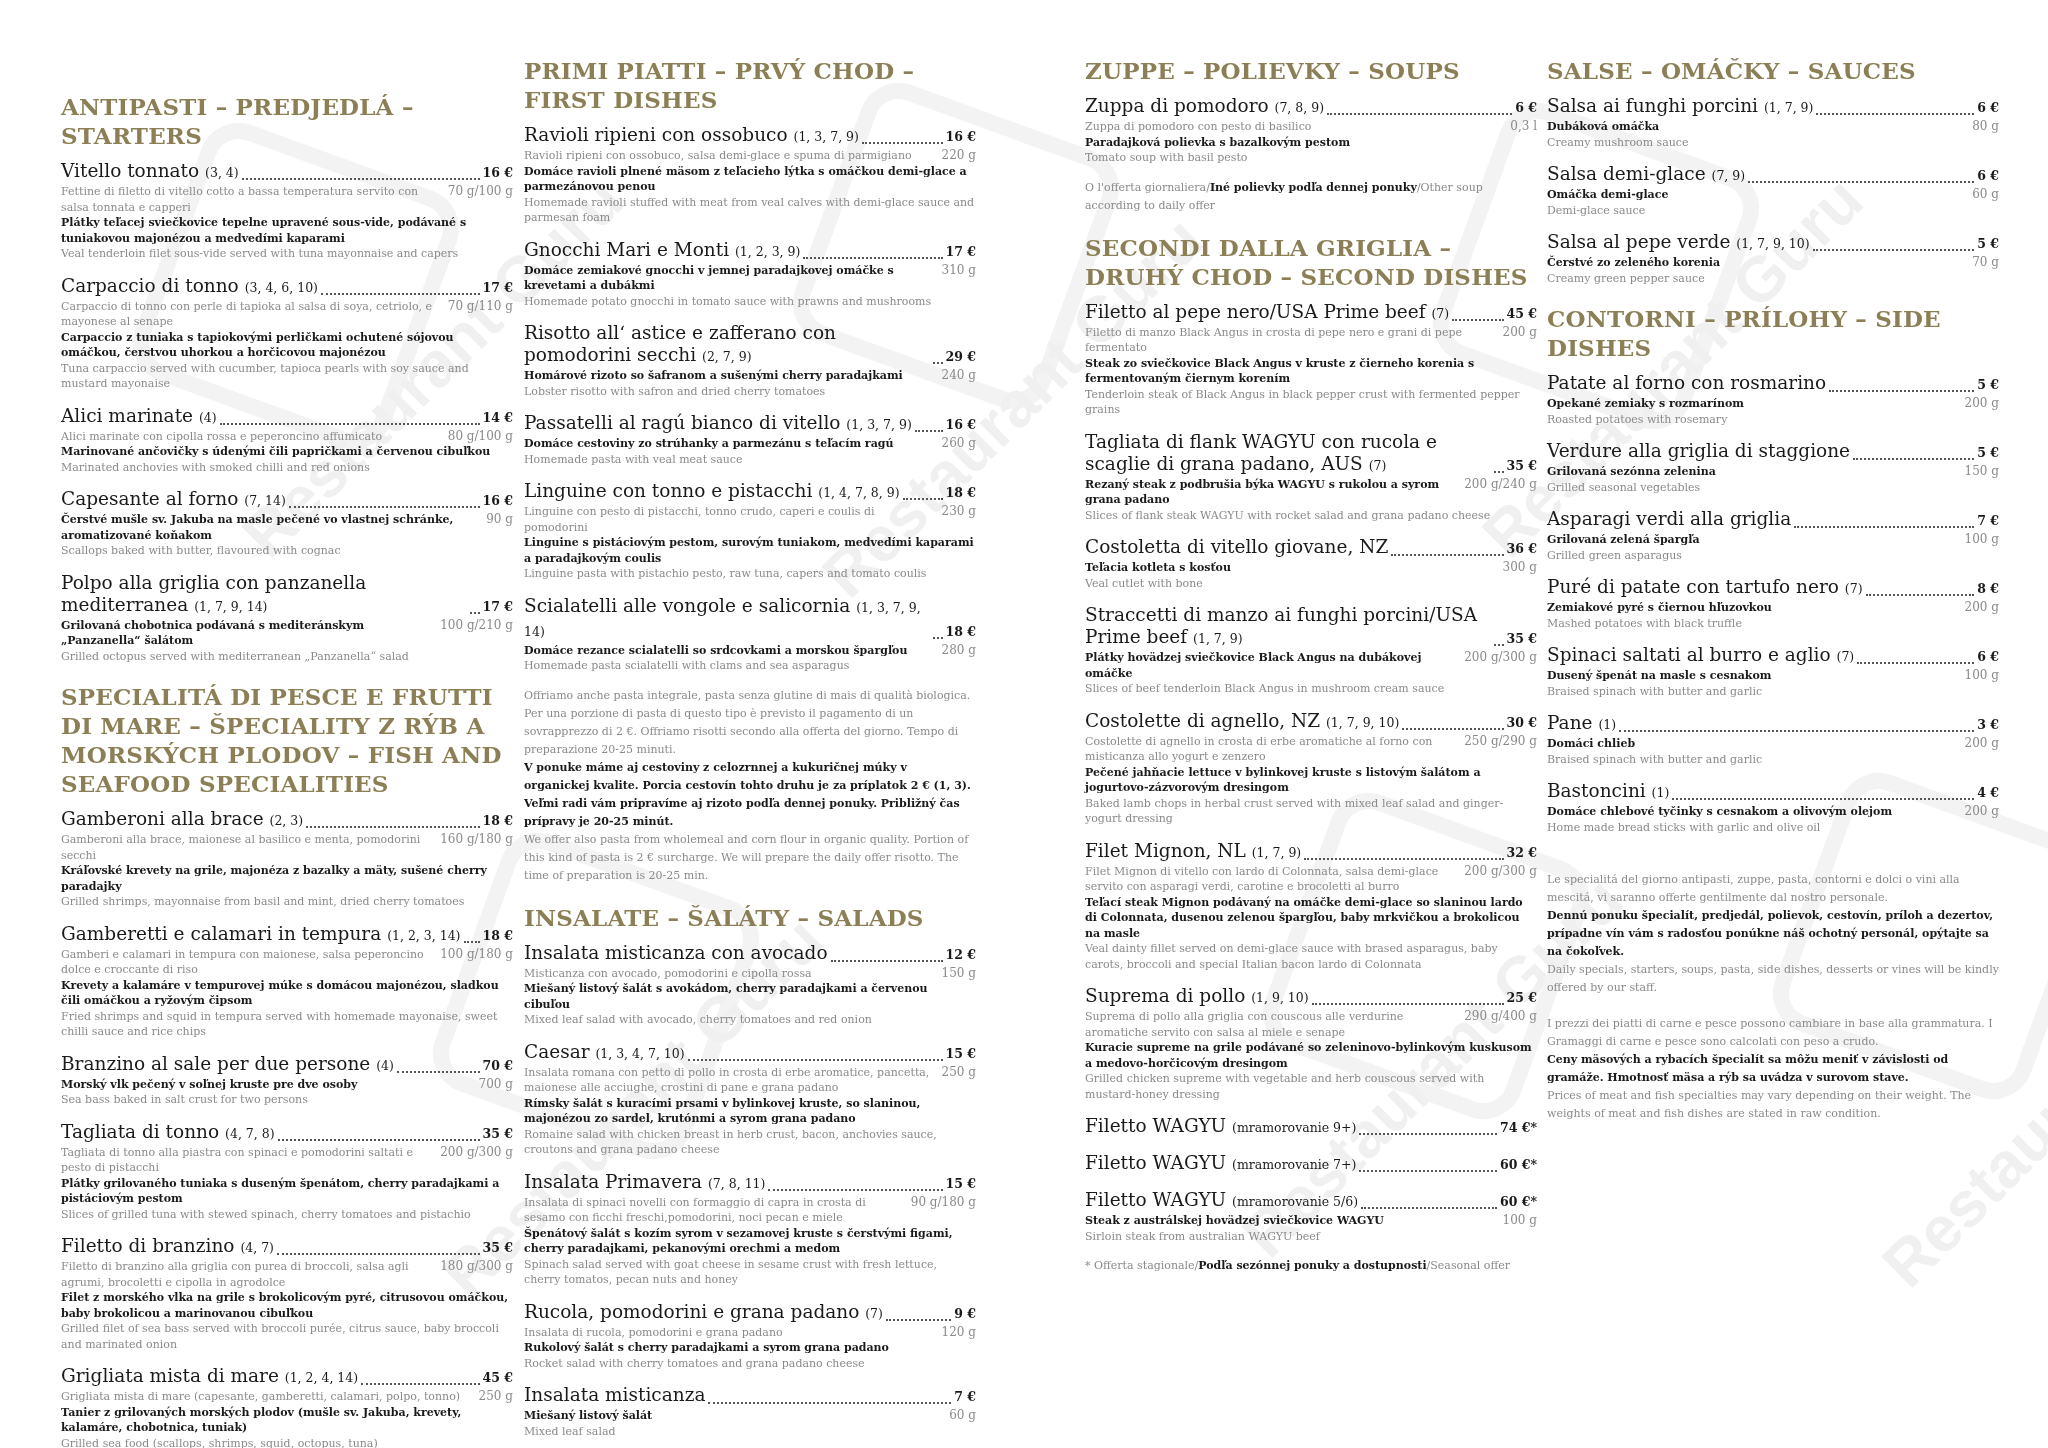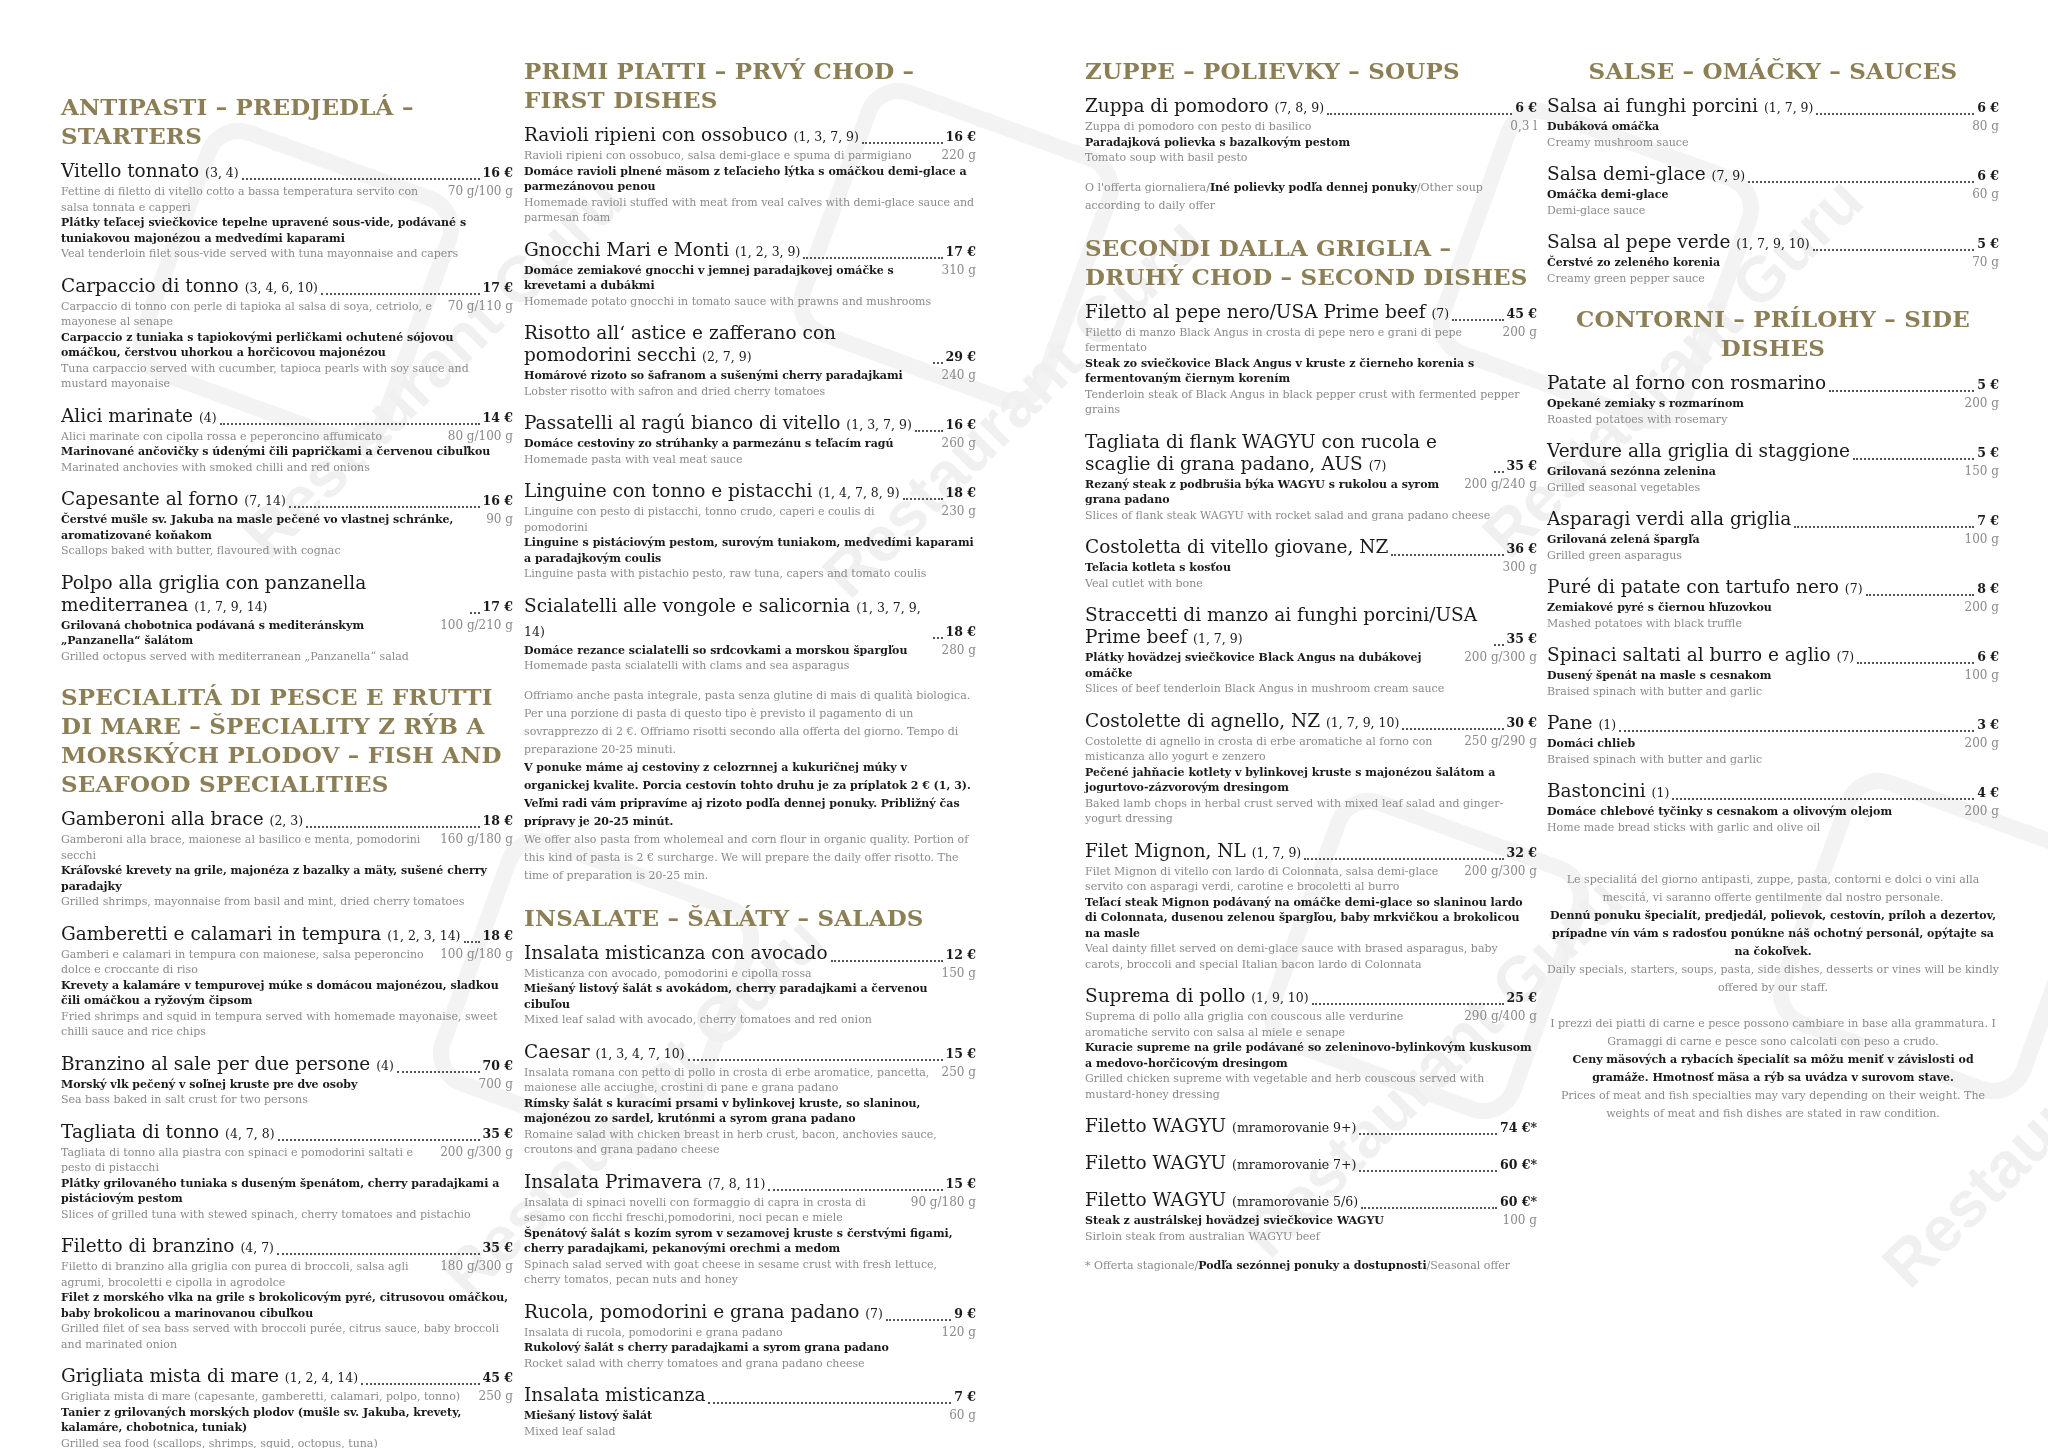--- a/index.html
+++ b/index.html
@@ -3,21 +3,21 @@
 <meta charset="utf-8">
 <style>
   html, body { margin: 0; padding: 0; background: #ffffff; }
   body { width: 2048px; height: 1448px; position: relative; overflow: hidden;
     font-family: "DejaVu Serif", "Liberation Serif", serif; color: #1a1a1a; }
   .watermark { position: absolute; color: #f0f0f0; font-family: "Liberation Sans", sans-serif;
     font-size: 64px; font-weight: bold; transform: rotate(-45deg); white-space: nowrap; pointer-events: none; z-index: 0; }
   .star { position: absolute; width: 240px; height: 240px; border: 16px solid #f3f3f3; border-radius: 40px;
     transform: rotate(20deg); pointer-events: none; z-index: 0; }
   .col { position: absolute; top: 56px; width: 452px; z-index: 1; }
-  #col1 { left: 61px; margin-top: 36px; } #col2 { left: 524px; } #col3 { left: 1085px; } #col4 { left: 1547px; text-align: center; }
+  #col1 { left: 61px; margin-top: 36px; } #col2 { left: 524px; } #col3 { left: 1085px; } #col4 { left: 1547px; }
   .heading { color: #8c7f55; font-size: 23px; line-height: 29px; margin: 0 0 10px 0;
     font-family: "DejaVu Serif", serif; letter-spacing: 0.2px; text-transform: uppercase; }
   .heading.spaced { margin-top: 18px; }
   .item { margin-bottom: 13px; }
   .name-row { display: flex; align-items: flex-end; font-size: 18.5px; line-height: 22px; }
   .name-row .nm { flex: 0 1 auto; }
   .name-row .al { font-size: 12.5px; }
   .dots { flex: 1 1 auto; border-bottom: 2px dotted #555; margin: 0 3px 4px 3px; min-width: 10px; }
   .price { flex: 0 0 auto; font-size: 12.5px; font-weight: bold; }
   .desc-row { display: flex; justify-content: space-between; font-size: 11px; line-height: 15.5px; }
@@ -507,21 +507,21 @@
         <div class="name-row">
           <span class="nm"><span>Costolette di agnello, NZ</span> <span class="al">(1, 7, 9, 10)</span></span>
           <span class="dots"></span>
           <span class="price">30 €</span>
         </div>
         <div class="desc-row">
           <span class="it">Costolette di agnello in crosta di erbe aromatiche al forno con misticanza allo yogurt e zenzero</span>
           <span class="wt">250 g/290 g</span>
         </div>
         <div class="desc-row">
-          <span class="sk">Pečené jahňacie kotlety v bylinkovej kruste s majonézou šalátom a jogurtovo-zázvorovým dresingom</span>
+          <span class="sk">Pečené jahňacie lettuce v bylinkovej kruste s listovým šalátom a jogurtovo-zázvorovým dresingom</span>
         </div>
         <div class="desc-row">
           <span class="en">Baked lamb chops in herbal crust served with mixed leaf salad and ginger-yogurt dressing</span>
         </div>
       </div>
       <div class="item">
         <div class="name-row">
           <span class="nm"><span>Filet Mignon, NL</span> <span class="al">(1, 7, 9)</span></span>
           <span class="dots"></span>
           <span class="price">32 €</span>

